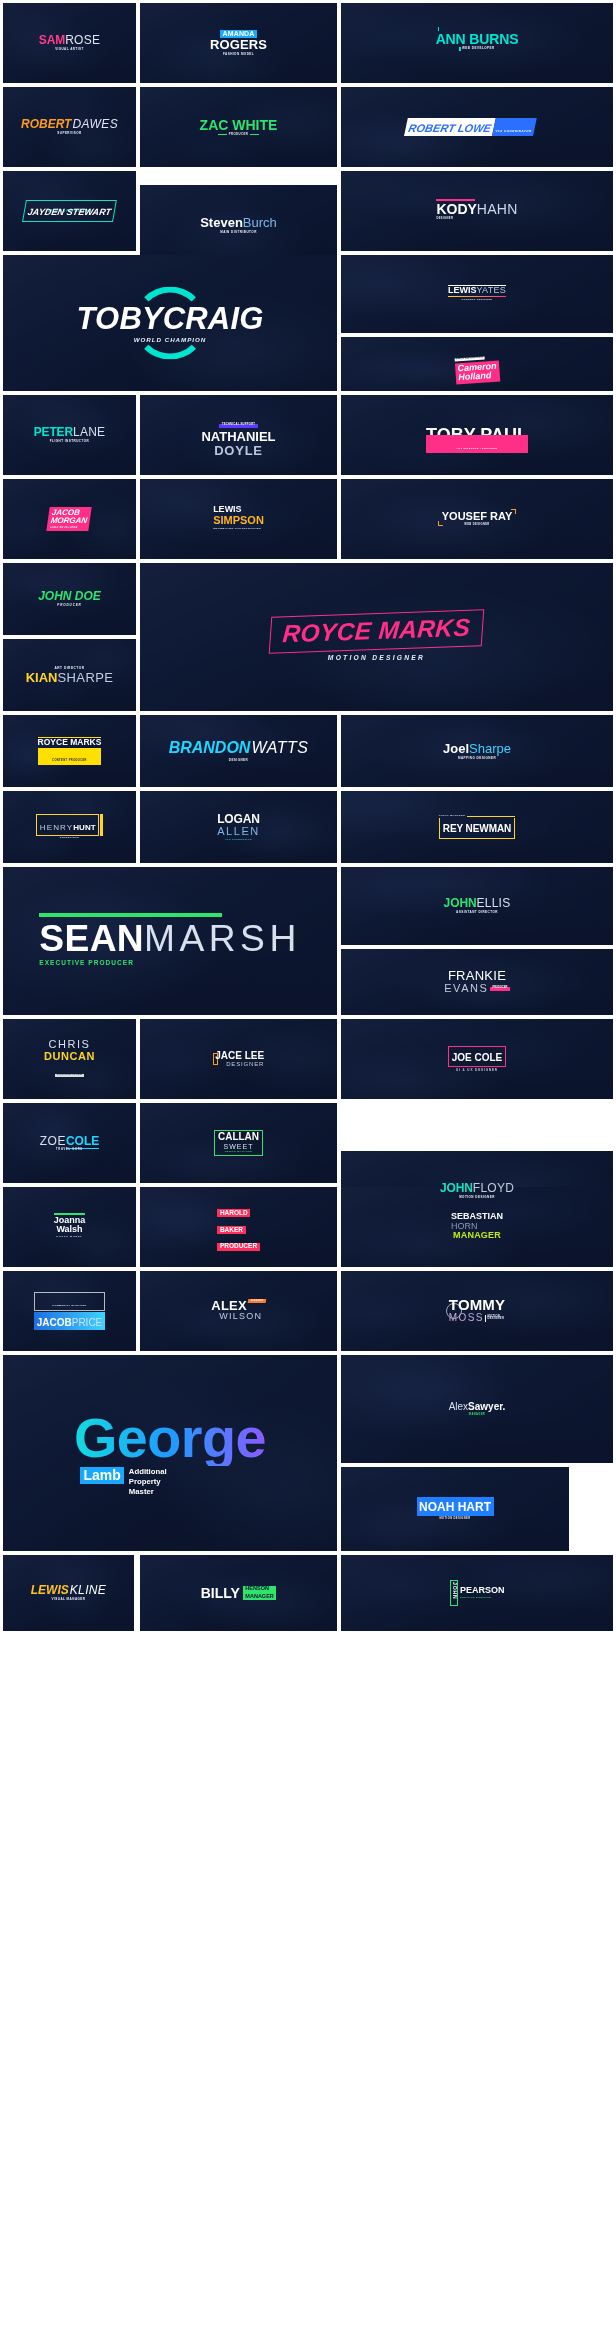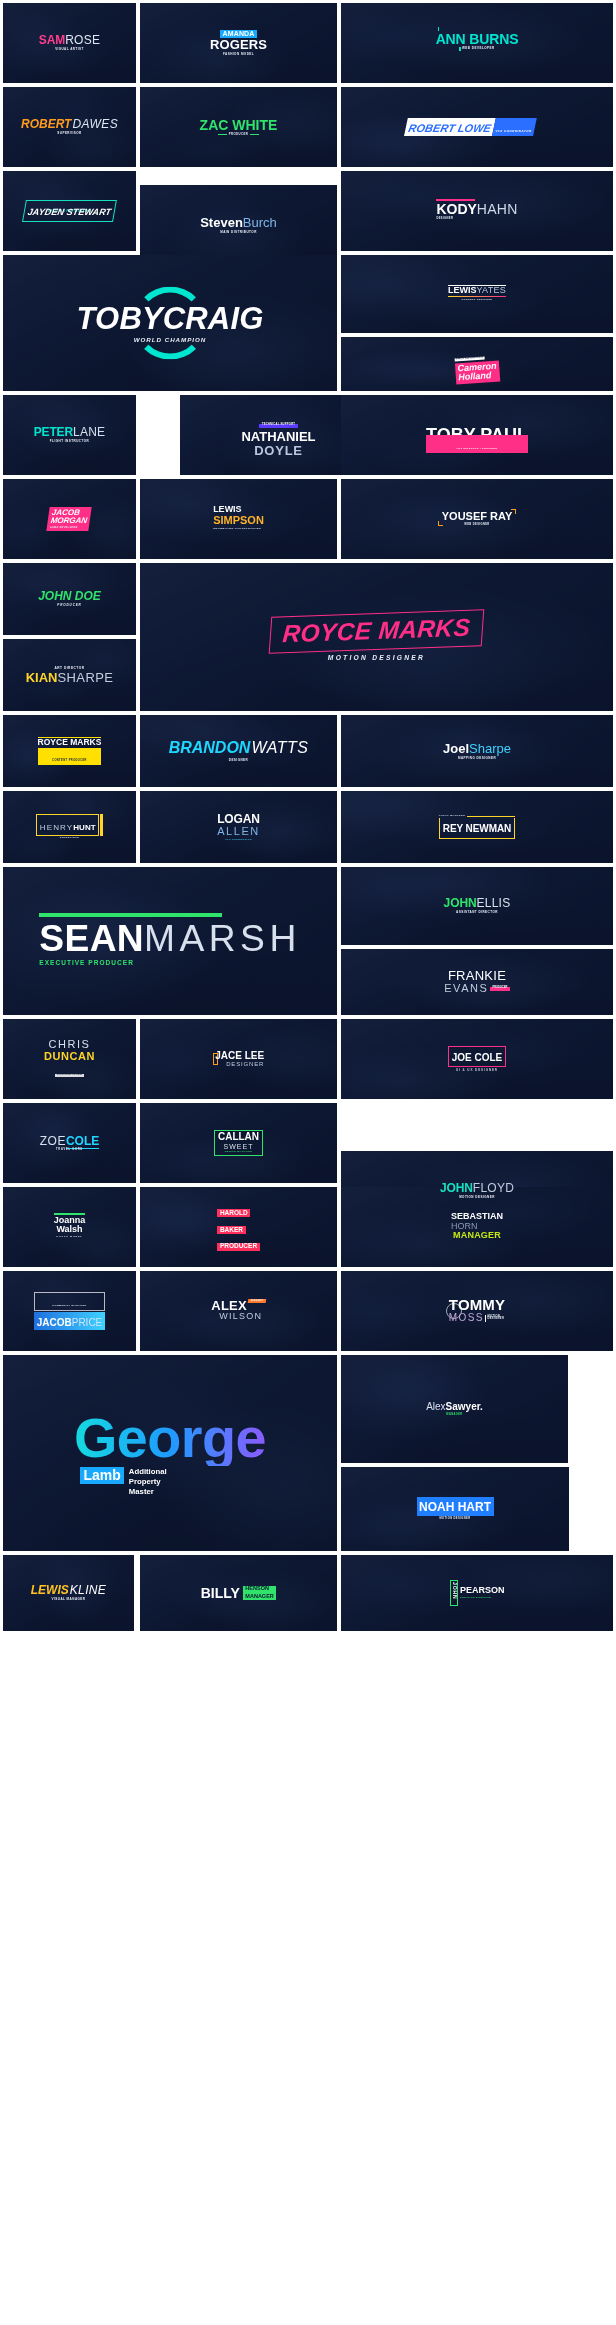--- a/index.html
+++ b/index.html
@@ -166,21 +166,21 @@
     </div>
     <div class="cell" style="left: 3px; top: 395px; width: 133px; height: 80px;">
       <div class="bg" style="background: radial-gradient(60% 70% at 44% 37%, rgba(140, 170, 205, 0.3), rgba(140, 170, 205, 0) 62%), radial-gradient(45% 55% at 69% 42%, rgba(90, 120, 165, 0.28), rgba(90, 120, 165, 0) 60%), radial-gradient(80% 90% at 50% 110%, rgba(10, 18, 36, 0.65), rgba(10, 18, 36, 0) 70%), linear-gradient(160deg, rgb(60, 74, 99) 0%, rgb(35, 48, 79) 38%, rgb(22, 34, 63) 100%);"></div>
       <div class="tint"></div>
       <div class="tint2"></div>
       <div class="lt">
         <div class="name cond black" style="font-size:12.00px;letter-spacing:-.01em"><span style=" color:#00e5d0;font-weight:800">PETER</span><span style=" color:#d8e0ee;font-weight:300;letter-spacing:.02em">LANE</span></div>
         <div class="sub" style="font-size:3.00px">FLIGHT INSTRUCTOR</div>
       </div>
     </div>
-    <div class="cell" style="left: 140px; top: 395px; width: 197px; height: 80px; margin-left: 40px;">
+    <div class="cell" style="left: 140px; top: 395px; width: 197px; height: 80px;">
       <div class="bg" style="background: radial-gradient(60% 70% at 57% 66%, rgba(140, 170, 205, 0.3), rgba(140, 170, 205, 0) 62%), radial-gradient(45% 55% at 52% 31%, rgba(90, 120, 165, 0.28), rgba(90, 120, 165, 0) 60%), radial-gradient(80% 90% at 50% 110%, rgba(10, 18, 36, 0.65), rgba(10, 18, 36, 0) 70%), linear-gradient(160deg, rgb(60, 74, 99) 0%, rgb(35, 48, 79) 38%, rgb(22, 34, 63) 100%);"></div>
       <div class="tint"></div>
       <div class="tint2"></div>
       <div class="lt">
         <div><span class="chip" style="background:#5b3bff;font-size:2.60px;font-weight:700;letter-spacing:.12em">TECHNICAL SUPPORT</span></div>
         <div class="cond black" style="font-size:13.00px;color:#ffffff;margin-top:1.00px">NATHANIEL</div>
         <div class="cond" style="font-size:13px;color:#b9c6dd;font-weight:700;letter-spacing:.06em">DOYLE</div>
       </div>
     </div>
     <div class="cell" style="left: 341px; top: 395px; width: 272px; height: 80px;">
@@ -405,21 +405,21 @@
     </div>
     <div class="cell" style="left: 3px; top: 1355px; width: 334px; height: 196px;">
       <div class="bg" style="background: radial-gradient(60% 70% at 84% 67%, rgba(140, 170, 205, 0.3), rgba(140, 170, 205, 0) 62%), radial-gradient(45% 55% at 54% 42%, rgba(90, 120, 165, 0.28), rgba(90, 120, 165, 0) 60%), radial-gradient(80% 90% at 50% 110%, rgba(10, 18, 36, 0.65), rgba(10, 18, 36, 0) 70%), linear-gradient(160deg, rgb(60, 74, 99) 0%, rgb(35, 48, 79) 38%, rgb(22, 34, 63) 100%);"></div>
       <div class="tint"></div>
       <div class="tint2"></div>
       <div class="lt"><div style="display:inline-block;text-align:left"><div style="font-size:55.80px;font-weight:700;letter-spacing:-.01em;background:linear-gradient(90deg,#14dbe0,#1f9bff,#8a5bff);-webkit-background-clip:text;background-clip:text;color:transparent;line-height:1">George</div><div style="display:flex;align-items:flex-start;gap:4.65px;margin-top:1.55px;margin-left:6.20px">
             <span class="chip bold" style="background:#18a9ff;font-size:13.95px;padding:0.93px 3.41px">Lamb</span>
             <span class="bold" style="font-size:7.75px;color:#fff;max-width:40.30px;white-space:normal;line-height:1.25;text-align:left">Additional Property Master</span>
           </div></div></div>
     </div>
-    <div class="cell" style="left: 341px; top: 1355px; width: 227px; height: 108px;">
+    <div class="cell" style="left: 341px; top: 1355px; width: 272px; height: 108px;">
       <div class="bg" style="background: radial-gradient(60% 70% at 27% 36%, rgba(140, 170, 205, 0.3), rgba(140, 170, 205, 0) 62%), radial-gradient(45% 55% at 37% 31%, rgba(90, 120, 165, 0.28), rgba(90, 120, 165, 0) 60%), radial-gradient(80% 90% at 50% 110%, rgba(10, 18, 36, 0.65), rgba(10, 18, 36, 0) 70%), linear-gradient(160deg, rgb(60, 74, 99) 0%, rgb(35, 48, 79) 38%, rgb(22, 34, 63) 100%);"></div>
       <div class="tint"></div>
       <div class="tint2"></div>
       <div class="lt">
         <div class="name" style="font-size:10.00px;font-weight:700"><span style="color:#d8e0ee;font-weight:300">Alex</span><span style="color:#ffffff;font-weight:800">Sawyer.</span></div>
         <div class="sub" style="font-size:2.60px;color:#2fe36b">MANAGER</div>
       </div>
     </div>
     <div class="cell" style="left: 341px; top: 1467px; width: 228px; height: 84px;">
       <div class="bg" style="background: radial-gradient(60% 70% at 40% 65%, rgba(140, 170, 205, 0.3), rgba(140, 170, 205, 0) 62%), radial-gradient(45% 55% at 20% 75%, rgba(90, 120, 165, 0.28), rgba(90, 120, 165, 0) 60%), radial-gradient(80% 90% at 50% 110%, rgba(10, 18, 36, 0.65), rgba(10, 18, 36, 0) 70%), linear-gradient(160deg, rgb(60, 74, 99) 0%, rgb(35, 48, 79) 38%, rgb(22, 34, 63) 100%);"></div>

